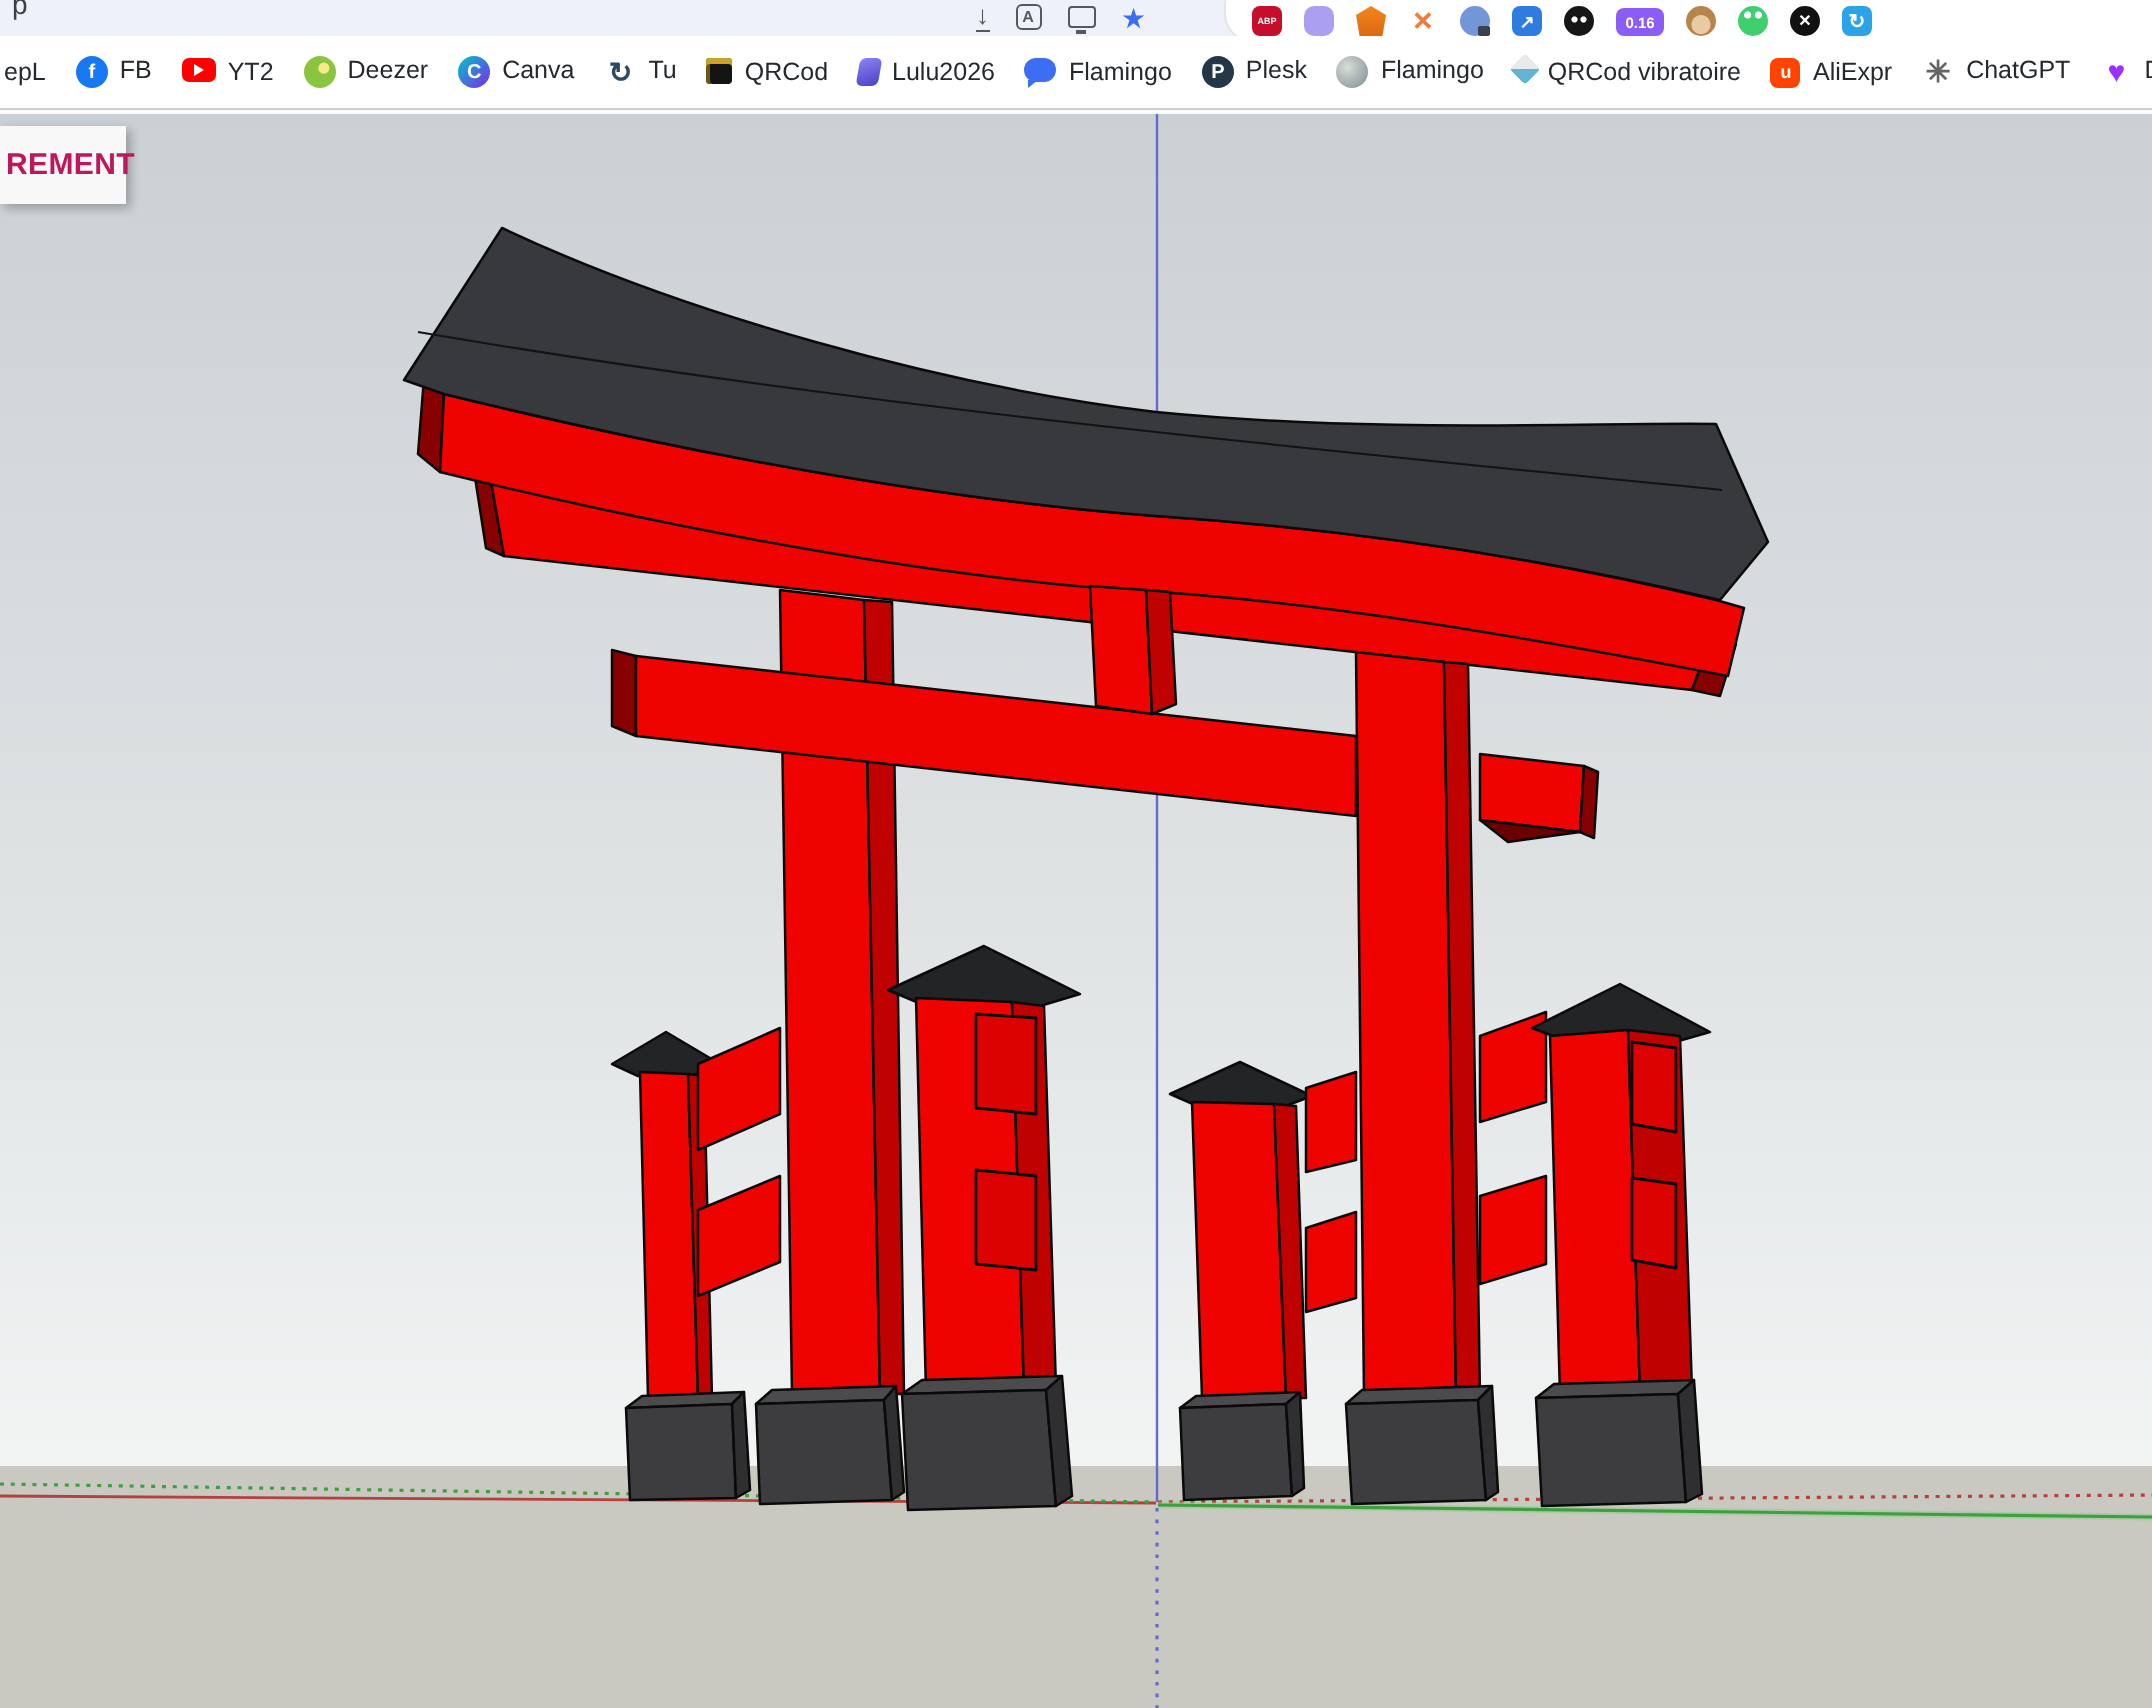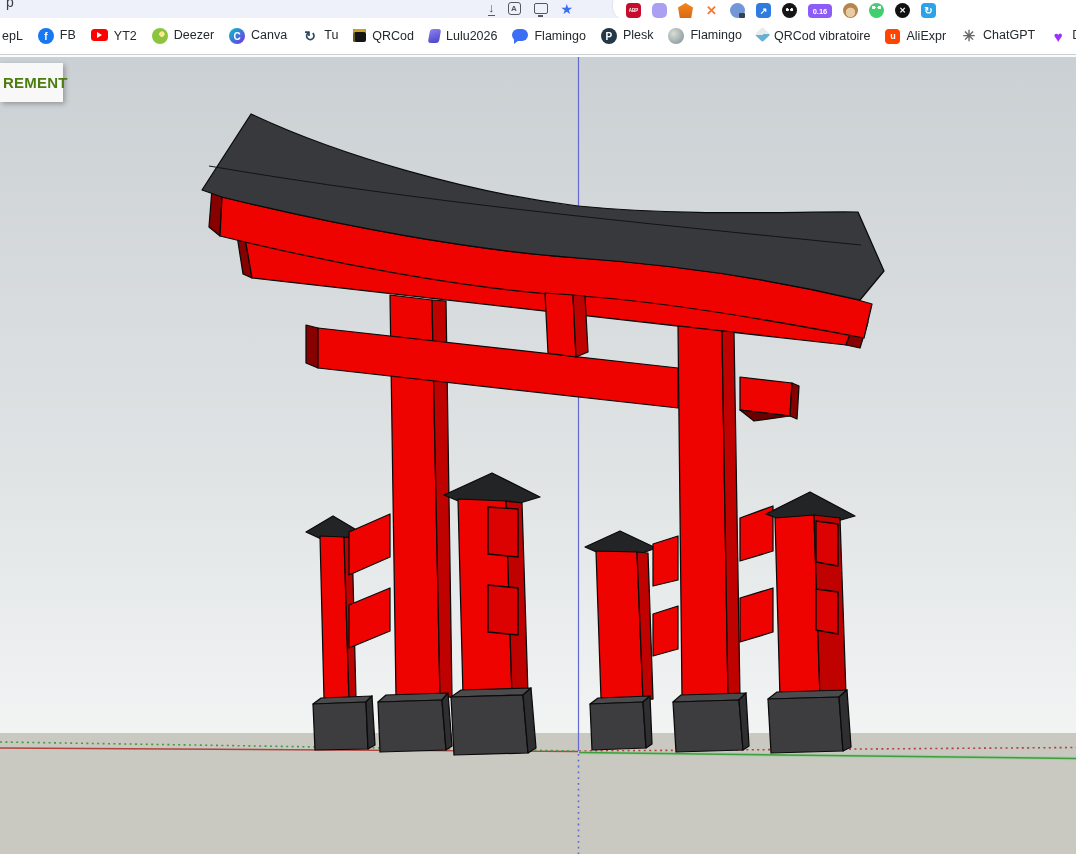--- a/index.html
+++ b/index.html
@@ -69,21 +69,21 @@
   .bi-ali{width:15px;height:15px;border-radius:4px;background:#ff4400;font-size:9px;}
   .bi-gpt{background:transparent;color:#666;font-size:15px;}
   .bi-deezer{background:transparent;color:#9b30ff;font-size:15px;}
 
   
   .viewport{position:absolute;left:0;top:55px;width:1076px;height:799px;
     border-top:2px solid #fafbfb;box-sizing:border-box;}
   .viewport svg{display:block;}
   .overlay-tab{position:absolute;left:0;top:6px;width:63px;height:39px;background:#f8f8f8;
     box-shadow:2px 2px 5px rgba(0,0,0,.28);display:flex;align-items:center;
-    font-size:15px;font-weight:bold;color:#4d7c0f;letter-spacing:.2px;padding-left:3px;box-sizing:border-box;}
+    font-size:15px;font-weight:bold;color:#be185d;letter-spacing:.2px;padding-left:3px;box-sizing:border-box;}
 </style>
 </head>
 <body>
 
 <div id="screen">
 
   <div class="topstrip">
     <span class="url-frag">p</span>
     <div class="tb-icons">
       <span class="tb-dl">↓</span>

